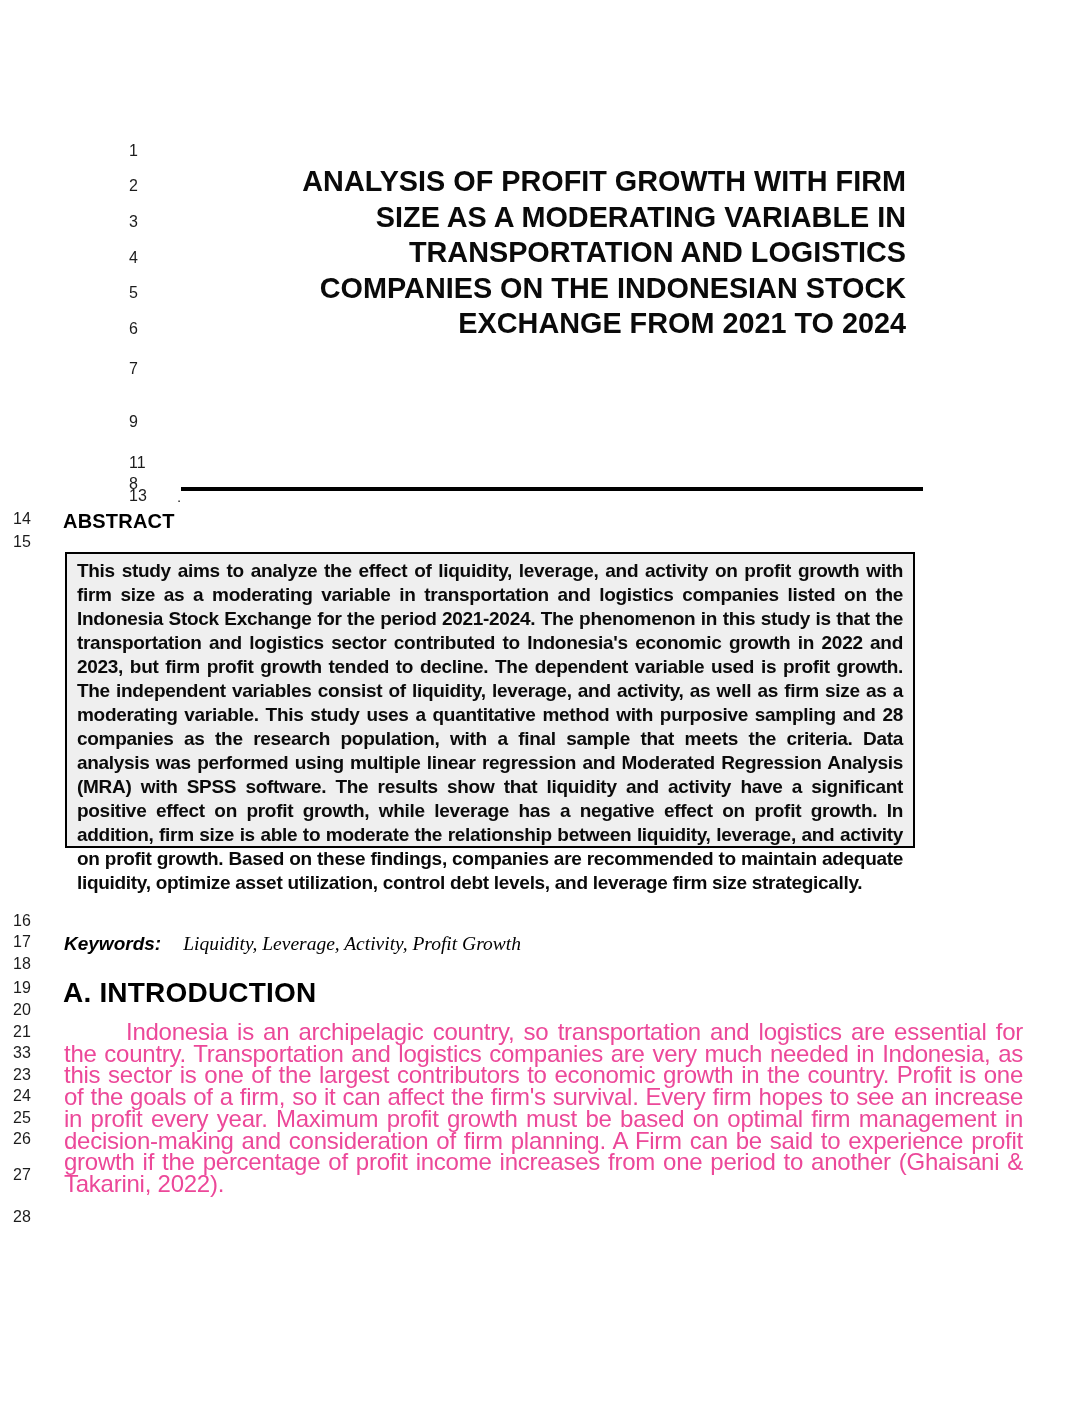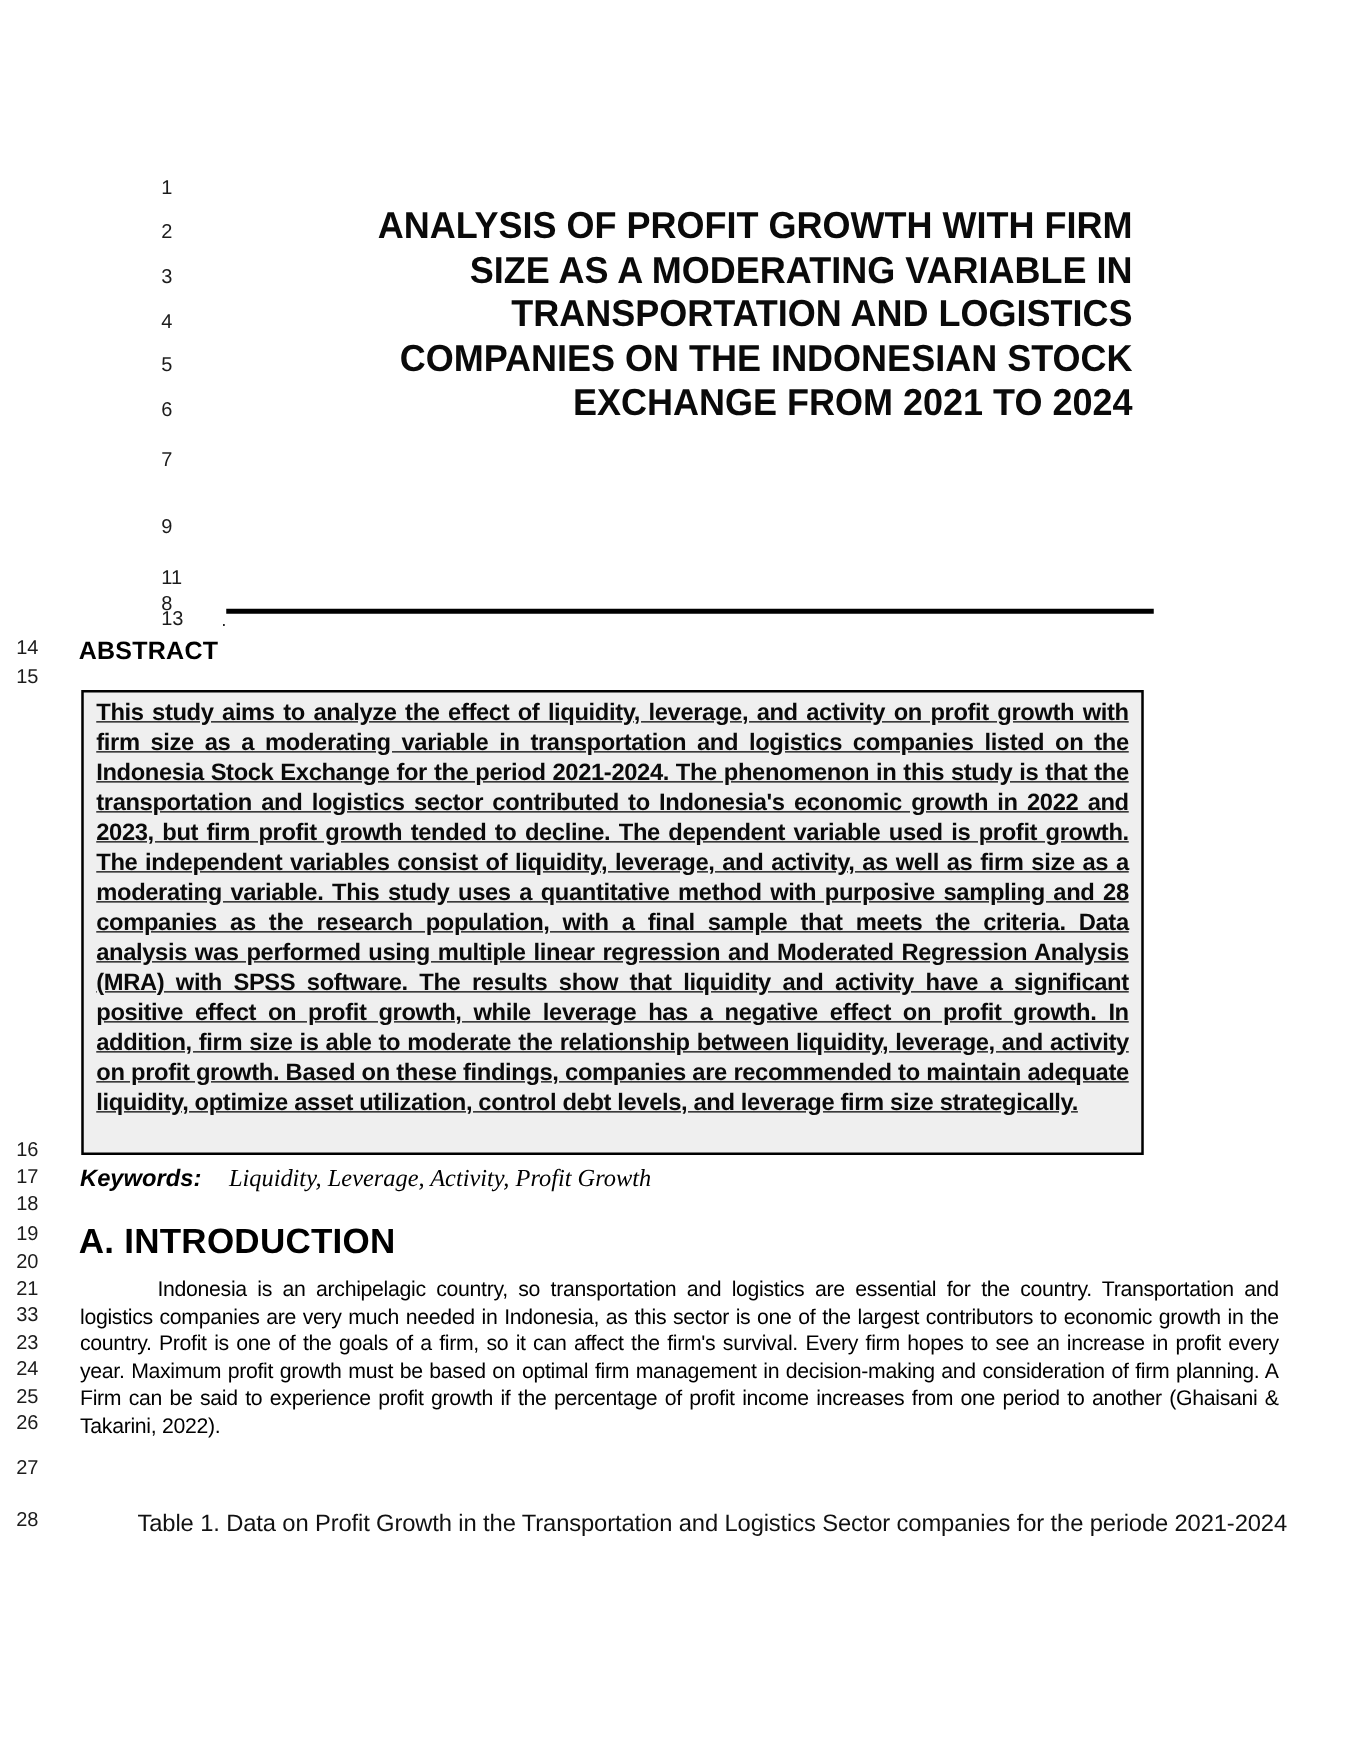--- a/index.html
+++ b/index.html
@@ -59,25 +59,24 @@
     top: 510px;
     font-size: 20px;
     font-weight: bold;
     letter-spacing: 0.2px;
   }
   .abstract-box {
     position: absolute;
     left: 65px;
     top: 552px;
     width: 850px;
-    height: 372px;
+    height: 296px;
     box-sizing: border-box;
     background: #efefef;
     border: 2px solid #000000;
-    text-decoration: underline;
   }
   .abstract-text {
     margin: 0;
     padding: 5px 10px 0 10px;
     font-size: 19px;
     line-height: 24px;
     font-weight: bold;
     text-align: justify;
     letter-spacing: -0.3px;
     color: #0a0a0a;
@@ -107,26 +106,26 @@
     font-size: 28px;
     font-weight: bold;
     letter-spacing: 0.2px;
   }
   .intro-para {
     position: absolute;
     left: 64px;
     top: 1021px;
     width: 959px;
     margin: 0;
-    font-size: 17px;
+    font-size: 24px;
     line-height: 21.7px;
     text-align: justify;
     text-indent: 62px;
     letter-spacing: -0.25px;
-    color: #000000;
+    color: #ec4899;
   }
   .table-caption {
     position: absolute;
     left: 110px;
     top: 1209px;
     font-size: 19px;
     letter-spacing: -0.1px;
     color: #111111;
     white-space: nowrap;
   }
@@ -185,15 +184,14 @@
   </div>
 
   <div class="keywords-line">
     <span class="kw-label">Keywords:</span><span class="kw-values">Liquidity, Leverage, Activity, Profit Growth</span>
   </div>
 
   <div class="intro-heading">A. INTRODUCTION</div>
 
   <p class="intro-para">Indonesia is an archipelagic country, so transportation and logistics are essential for the country. Transportation and logistics companies are very much needed in Indonesia, as this sector is one of the largest contributors to economic growth in the country. Profit is one of the goals of a firm, so it can affect the firm's survival. Every firm hopes to see an increase in profit every year. Maximum profit growth must be based on optimal firm management in decision-making and consideration of firm planning. A Firm can be said to experience profit growth if the percentage of profit income increases from one period to another (Ghaisani &amp; Takarini, 2022).</p>
 
-  <div class="table-caption">Table 1. Data on Profit Growth in the Transportation and Logistics Sector companies for the periode 2021-2024</div>
 
 </div>
 
 </body></html>

